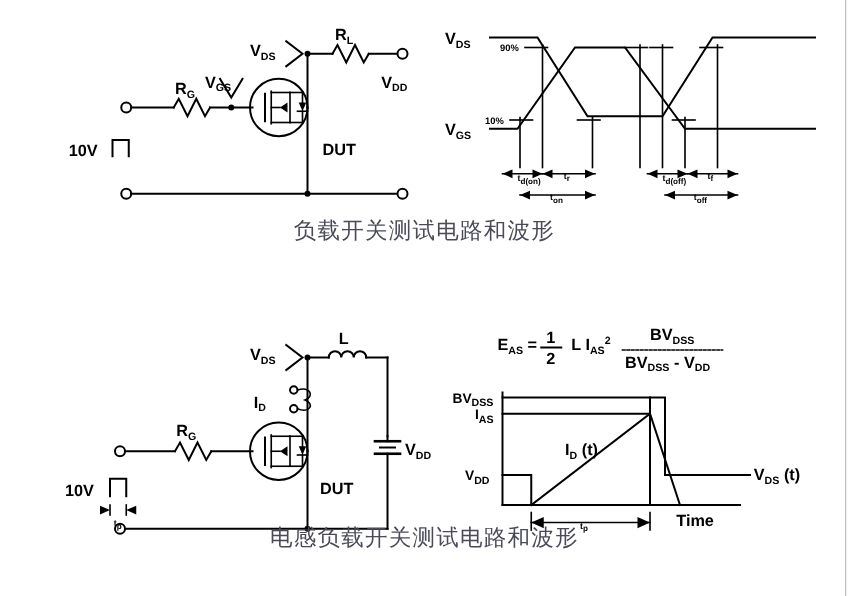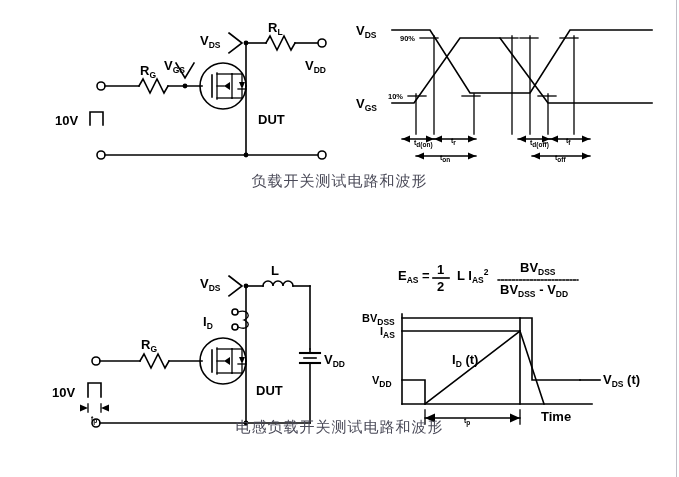--- a/index.html
+++ b/index.html
@@ -9,21 +9,21 @@
     color:#000;
   }
   .panel{position:absolute;}
   #fig-top-left{left:0;top:0;width:350px;height:170px;}
   #fig-top-right{left:352px;top:8px;width:327px;height:162px;}
   #fig-bottom-left{left:0;top:245px;width:350px;height:190px;}
   #fig-bottom-right{left:352px;top:258px;width:327px;height:188px;}
   .caption{
     position:absolute;width:100%;text-align:center;
     font-family:"DejaVu Sans","Liberation Sans",sans-serif;
-    font-size:15px;color:#4a4a58;letter-spacing:1px;
+    font-size:18px;color:#4a4a58;letter-spacing:1px;
   }
   #caption-top{left:0;top:172px;}
   #caption-bottom{left:0;top:418px;}
   .right-rule{position:absolute;right:2px;top:0;width:1px;height:477px;background:#bfbfc8;}
   svg{display:block;overflow:visible;}
   .ln{stroke:#000;stroke-width:1.6;fill:none;stroke-linecap:square;}
   .ln-thin{stroke:#000;stroke-width:1.3;fill:none;stroke-linecap:square;}
   .ln-thick{stroke:#000;stroke-width:2.1;fill:none;stroke-linecap:square;}
   .nod{stroke:#000;stroke-width:1.6;fill:#fff;}
   .dot{fill:#000;}

